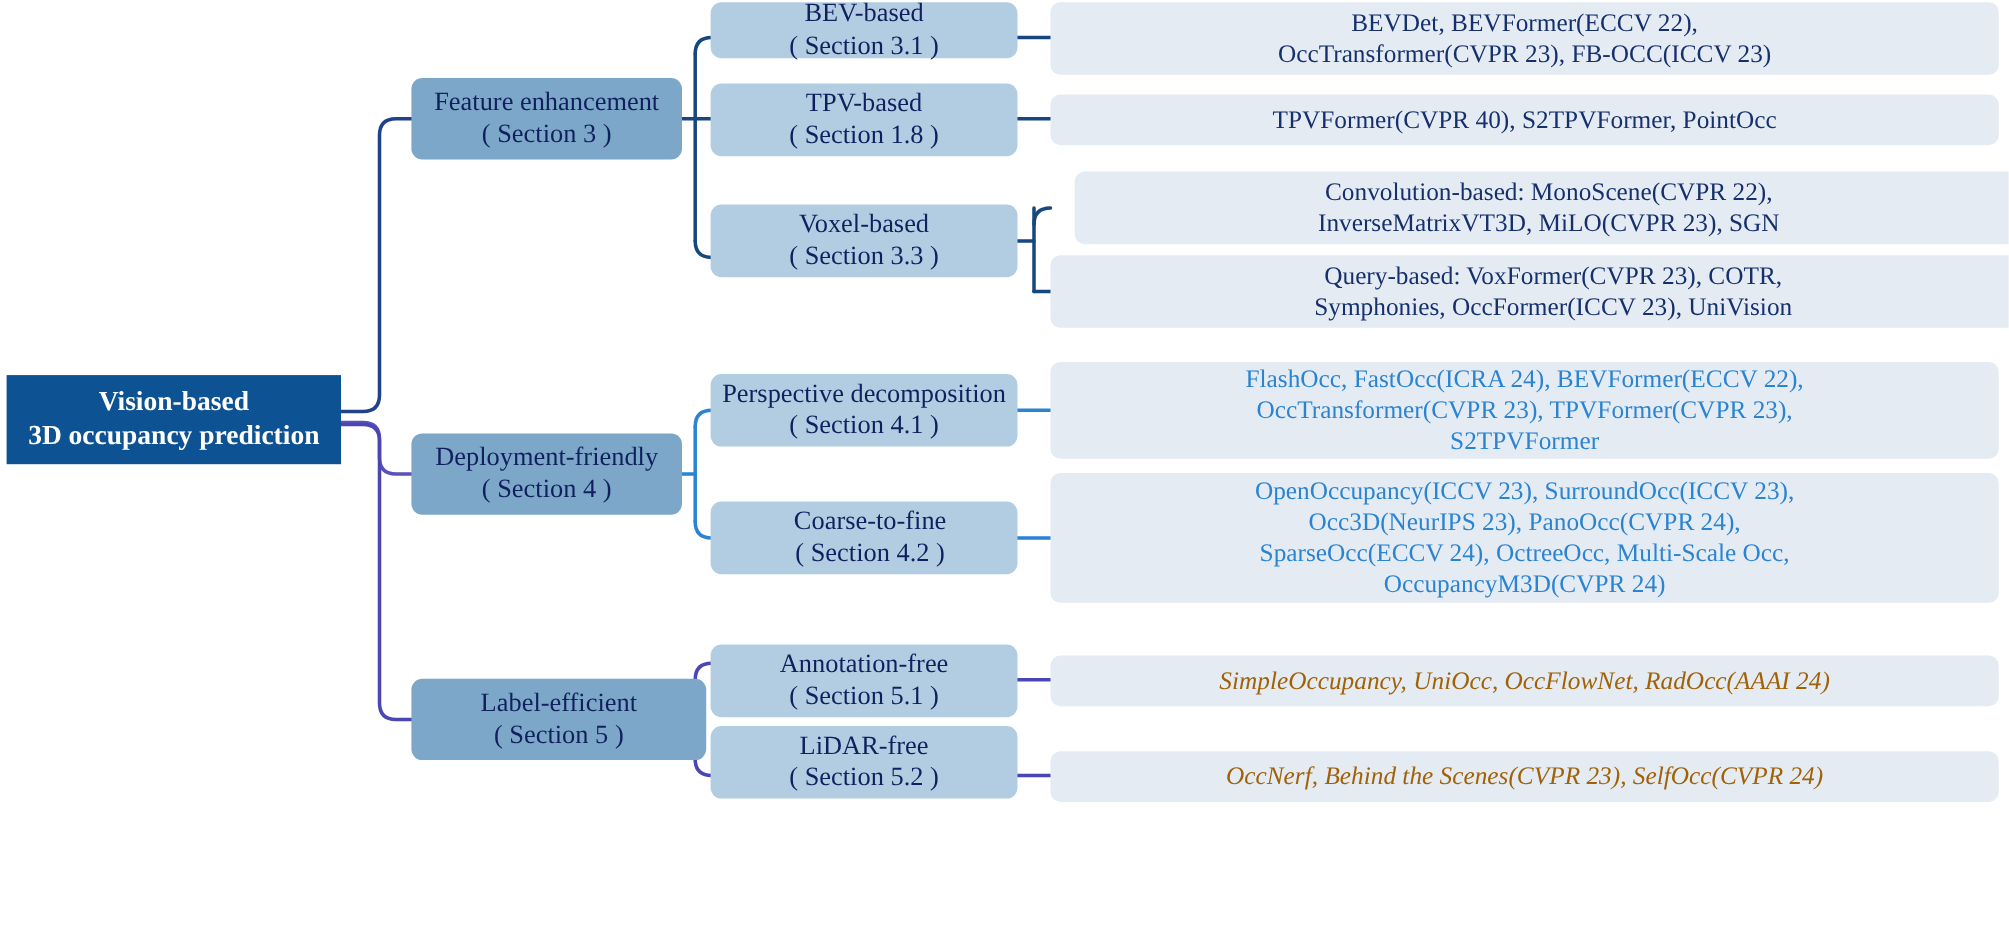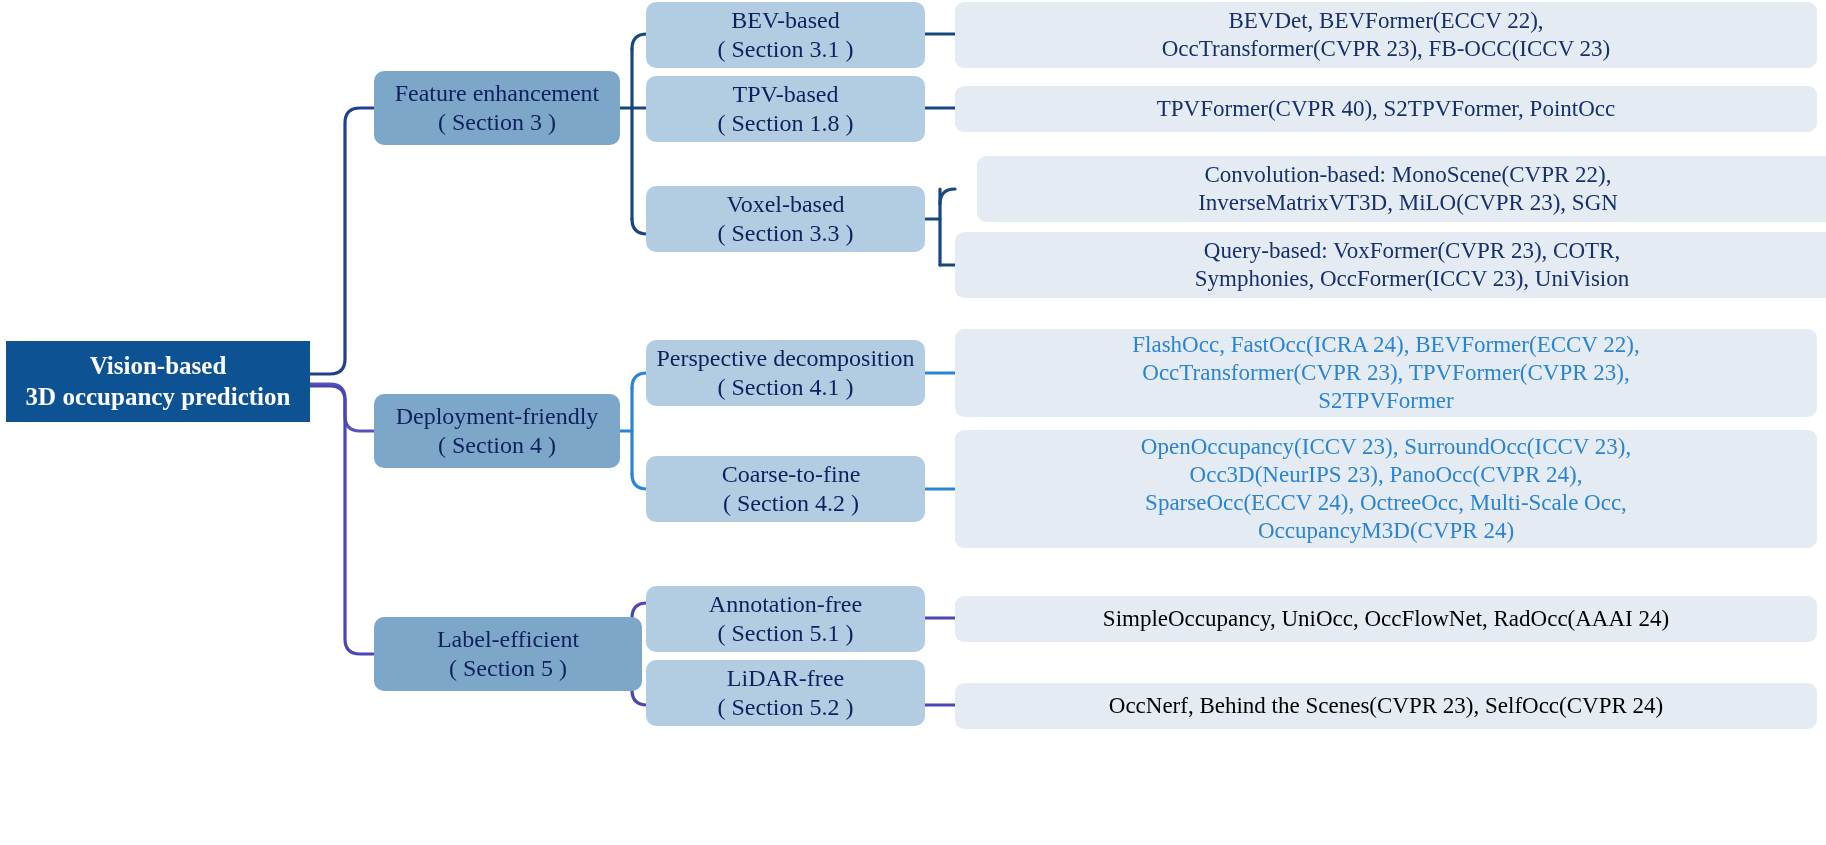--- a/index.html
+++ b/index.html
@@ -51,21 +51,21 @@
 
   
   .leaf{
     background:#e4ebf3;
     font-size:23px;
     padding:6px 12px;
     border-radius:9px;
   }
   .leaf.navy{color:#16306d;}
   .leaf.bright{color:#2a84d2;}
-  .leaf.violet{color:#000000;}
+  .leaf.violet{color:#a16207;font-style:italic;}
 </style>
 </head>
 <body>
 
 <div id="canvas">
 
   <svg class="links" viewBox="0 0 1826 845">
     <g fill="none" stroke-width="3.2" stroke-linecap="round">
 
       <path d="M310,374 L330,374 Q345,374 345,359 L345,123 Q345,108 360,108 L374,108" stroke="#20418c"></path>
@@ -111,21 +111,21 @@
   <div class="node root" style="left:6px;top:341px;width:304px;height:81px;">
     <span class="ln">Vision-based</span>
     <span class="ln">3D occupancy prediction</span>
   </div>
 
   <div class="node cat" style="left:374px;top:71px;width:246px;height:74px;">
     <span class="ln">Feature enhancement</span>
     <span class="ln">( Section 3 )</span>
   </div>
 
-  <div class="node sub" style="left:646px;top:2px;width:279px;height:66px;">
+  <div class="node sub" style="left:646px;top:2px;width:279px;height:51px;">
     <span class="ln">BEV-based</span>
     <span class="ln">( Section 3.1 )</span>
   </div>
 
   <div class="node leaf navy" style="left:955px;top:2px;width:862px;height:66px;">
     <span class="ln">BEVDet, BEVFormer(ECCV 22),</span>
     <span class="ln">OccTransformer(CVPR 23), FB-OCC(ICCV 23)</span>
   </div>
 
   <div class="node sub" style="left:646px;top:76px;width:279px;height:66px;">

